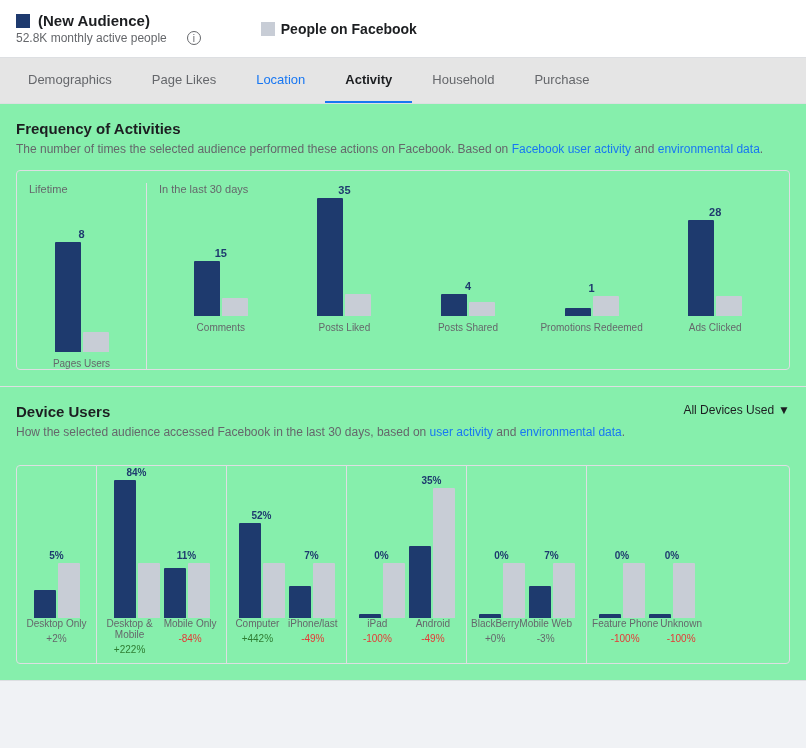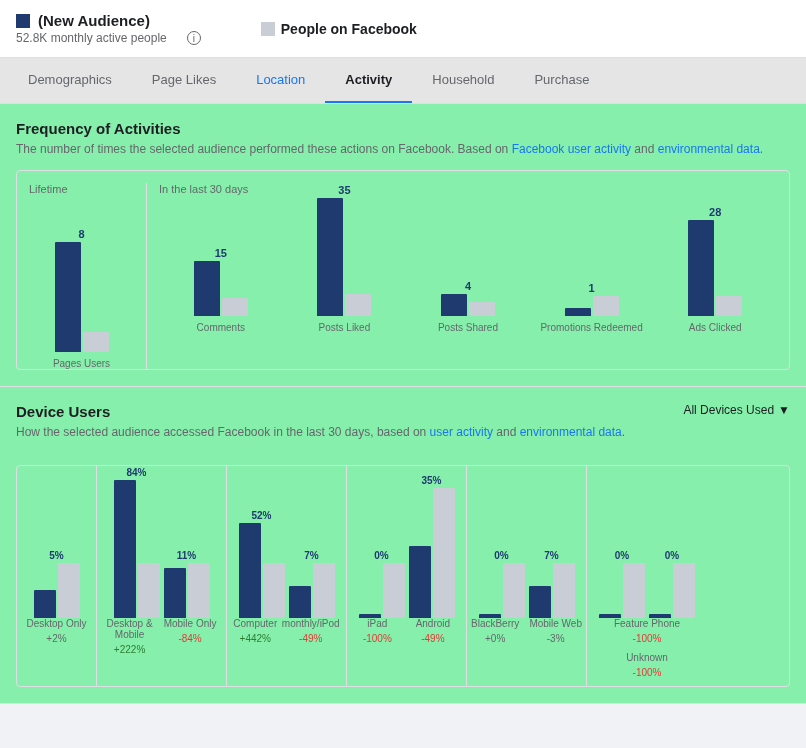--- a/index.html
+++ b/index.html
@@ -246,21 +246,21 @@
               <div class="device-bar secondary" style="height:55px;"></div>
             </div>
           </div>
         </div>
         <div style="display:flex; justify-content:space-around;">
           <div>
             <div class="device-bar-label">Computer</div>
             <div class="device-change positive">+442%</div>
           </div>
           <div>
-            <div class="device-bar-label">monthly/iPod</div>
+            <div class="device-bar-label">iPhone/last</div>
             <div class="device-change negative">-49%</div>
           </div>
         </div>
       </div>
 
       <div class="device-group" style="max-width:120px;">
         <div class="device-bars-row">
           <div class="device-bar-item">
             <div class="device-bar-value">0%</div>
             <div class="bar-wrap">
@@ -298,21 +298,21 @@
             </div>
           </div>
           <div class="device-bar-item">
             <div class="device-bar-value">7%</div>
             <div class="bar-wrap">
               <div class="device-bar primary" style="height:32px;"></div>
               <div class="device-bar secondary" style="height:55px;"></div>
             </div>
           </div>
         </div>
-        <div style="display:flex; justify-content:space-between;">
+        <div style="display:flex; justify-content:flex-start;">
           <div>
             <div class="device-bar-label">BlackBerry</div>
             <div class="device-change neutral">+0%</div>
           </div>
           <div>
             <div class="device-bar-label">Mobile Web</div>
             <div class="device-change neutral">-3%</div>
           </div>
         </div>
       </div>
@@ -327,21 +327,21 @@
             </div>
           </div>
           <div class="device-bar-item">
             <div class="device-bar-value">0%</div>
             <div class="bar-wrap">
               <div class="device-bar primary" style="height:4px;"></div>
               <div class="device-bar secondary" style="height:55px;"></div>
             </div>
           </div>
         </div>
-        <div style="display:flex; justify-content:space-around;flex-direction:column;">
+        <div style="display:flex; justify-content:space-around;">
           <div>
             <div class="device-bar-label">Feature Phone</div>
             <div class="device-change negative">-100%</div>
           </div>
           <div>
             <div class="device-bar-label">Unknown</div>
             <div class="device-change negative">-100%</div>
           </div>
         </div>
       </div>

